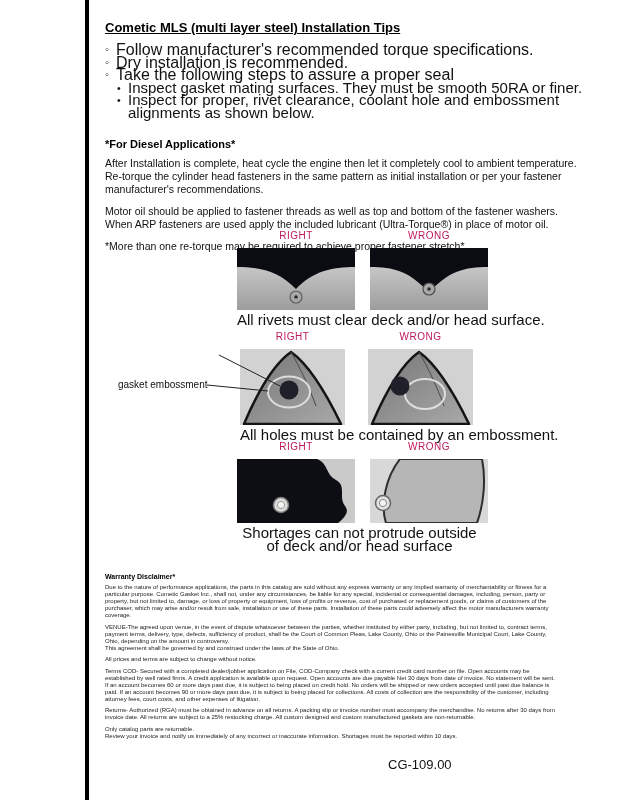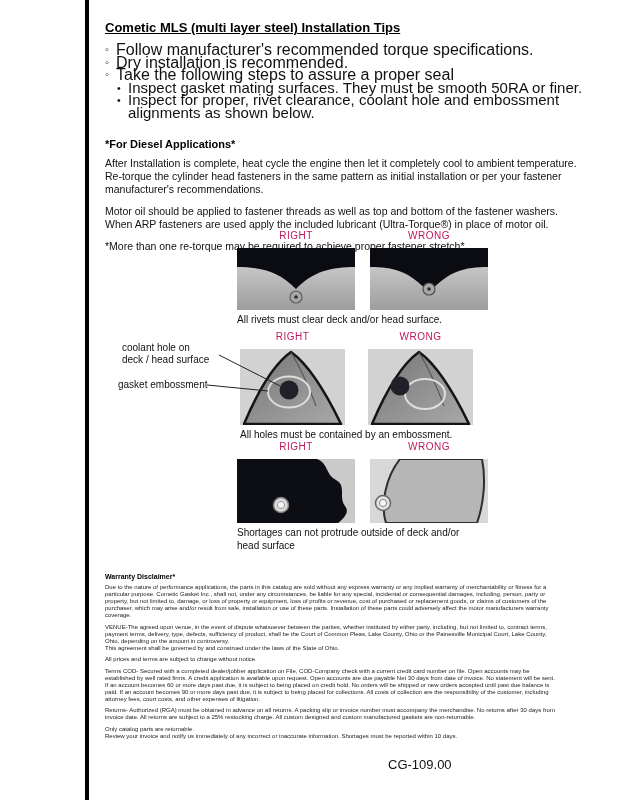--- a/index.html
+++ b/index.html
@@ -13,21 +13,21 @@
   .bullet::before { content:"◦"; position:absolute; left:0; top:-1px; font-size:11px; }
   .sub-bullet { position:relative; margin-left:12px; padding-left:11px; font-size:15px; line-height:12.5px; }
   .sub-bullet::before { content:"•"; position:absolute; left:0; top:0; font-size:10.5px; }
   .diesel-heading { font-weight:bold; font-size:11px; margin-top:19px; margin-bottom:7px; color:#000; }
   .para { font-size:10.5px; line-height:13px; margin-bottom:9px; width:478px; }
   .note { font-size:10.5px; }
   .diagrams { position:absolute; left:0; top:228px; width:618px; height:335px; }
   .dg-label { position:absolute; width:118px; text-align:center; font-size:10px; letter-spacing:0.5px; color:#be185d; }
   .dg-label.narrow { width:105px; }
   .dg-fig { position:absolute; line-height:0; }
-  .dg-caption { position:absolute; font-size:10px; line-height:12.5px; color:#111; }
+  .dg-caption { position:absolute; font-size:15px; line-height:12.5px; color:#111;text-align:center; }
   .callout { position:absolute; font-size:10px; line-height:11.5px; color:#111; }
   .pointer-lines { position:absolute; left:0; top:0; pointer-events:none; }
   .warranty { position:absolute; left:105px; top:573px; width:452px; }
   .warranty-heading { font-size:7px; font-weight:bold; margin-bottom:4px; color:#000; }
   .warranty p { font-size:6px; line-height:7px; margin-bottom:4.5px; white-space:pre-line; color:#222; }
   .footer-code { position:absolute; left:388px; top:757px; font-size:13px; color:#111; }
   svg { display:block; }
   .defs-holder { position:absolute; width:0; height:0; overflow:hidden; }
 </style>
 </head>
@@ -84,24 +84,20 @@
         <path d="M0,0 H118 V19 C95,19 78,23 59,45 C40,23 23,19 0,19 Z" fill="#0b0b12"></path>
         <circle cx="59" cy="41" r="6" fill="#a8a8a8" stroke="#4c4c4c" stroke-width="1.2"></circle>
         <circle cx="59" cy="41" r="1.8" fill="#2c2c2c"></circle>
       </svg>
     </div>
     <div class="dg-caption" style="left:237px; top:86px;">All rivets must clear deck and/or head surface.</div>
 
     <div class="dg-label narrow" style="left:240px; top:103px;">RIGHT</div>
     <div class="dg-label narrow" style="left:368px; top:103px;">WRONG</div>
 
-    <div class="callout" style="left:122px; top:114px;">
-      <div>coolant hole on</div>
-      <div>deck / head surface</div>
-    </div>
     <div class="callout" style="left:118px; top:151px;">gasket embossment</div>
 
     <div class="dg-fig" style="left:240px; top:121px;">
       <svg width="105" height="76" viewBox="0 0 105 76">
         <rect width="105" height="76" fill="#d2d2d2"></rect>
         <path d="M4,75 C18,42 34,15 51,3 C68,15 86,44 101,75 Z" fill="url(#gFin)" stroke="#141414" stroke-width="2.5" stroke-linejoin="round"></path>
         <path d="M51,3 C59,17 68,35 76,57" stroke="#4a4a4a" stroke-width="1" fill="none"></path>
         <ellipse cx="49" cy="43" rx="21" ry="15.5" fill="none" stroke="#dedede" stroke-width="2"></ellipse>
         <circle cx="49" cy="41" r="9.5" fill="#20202a"></circle>
       </svg>

